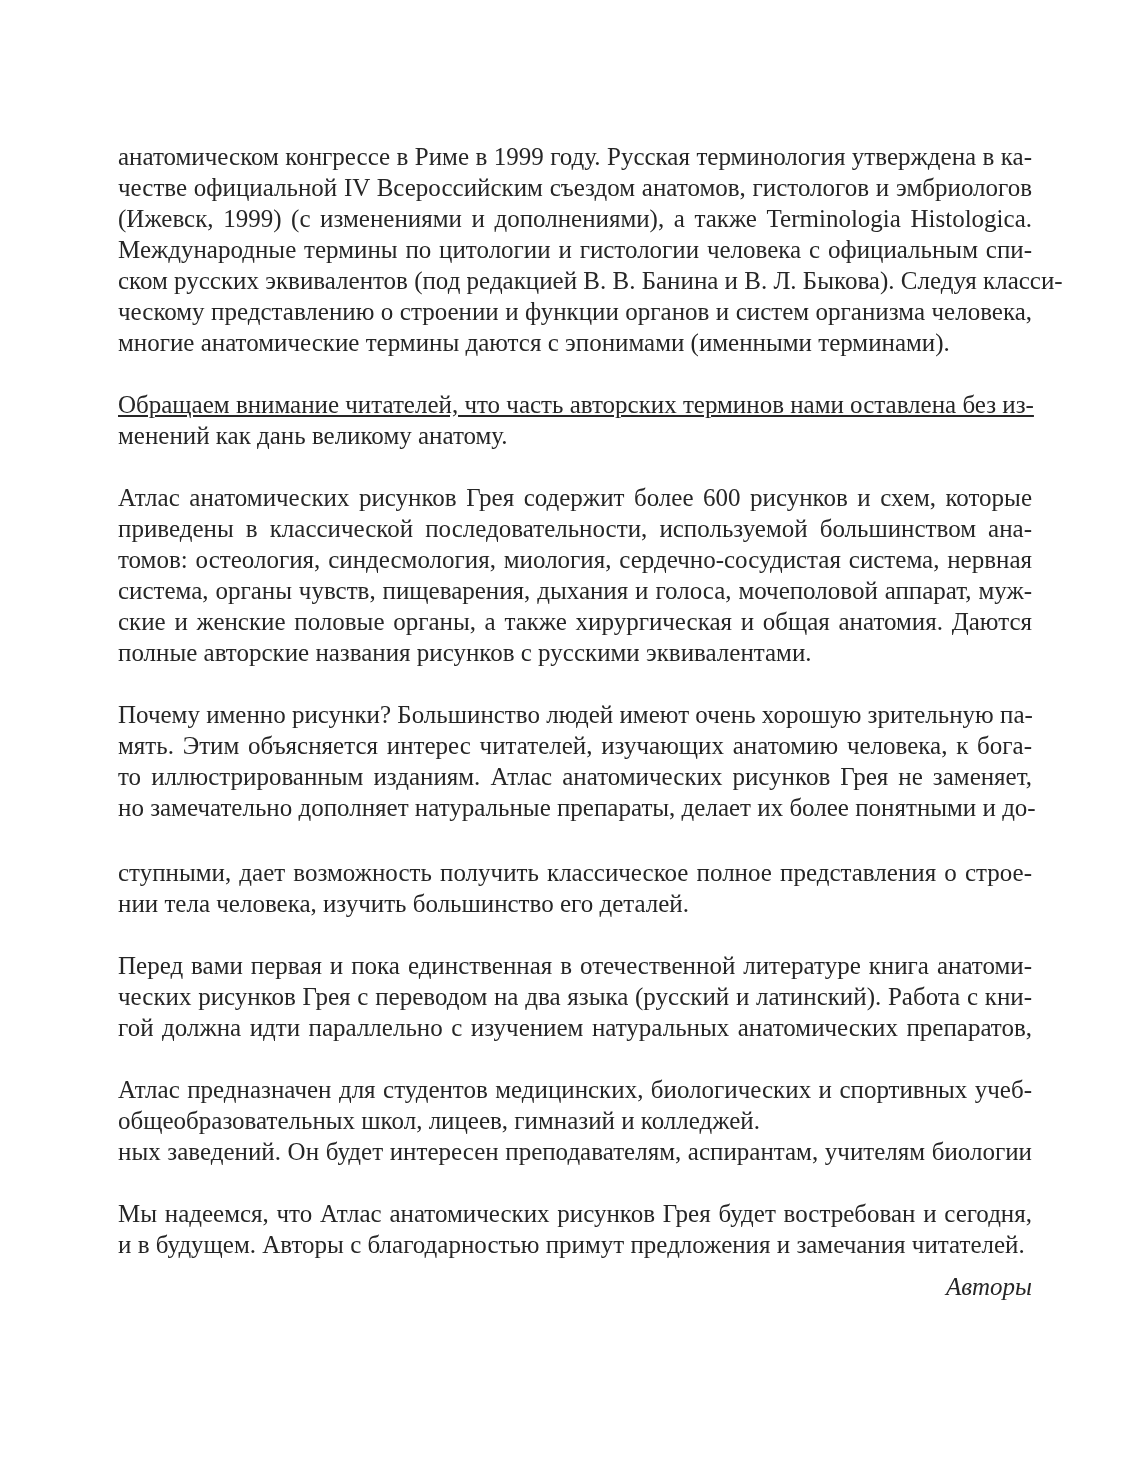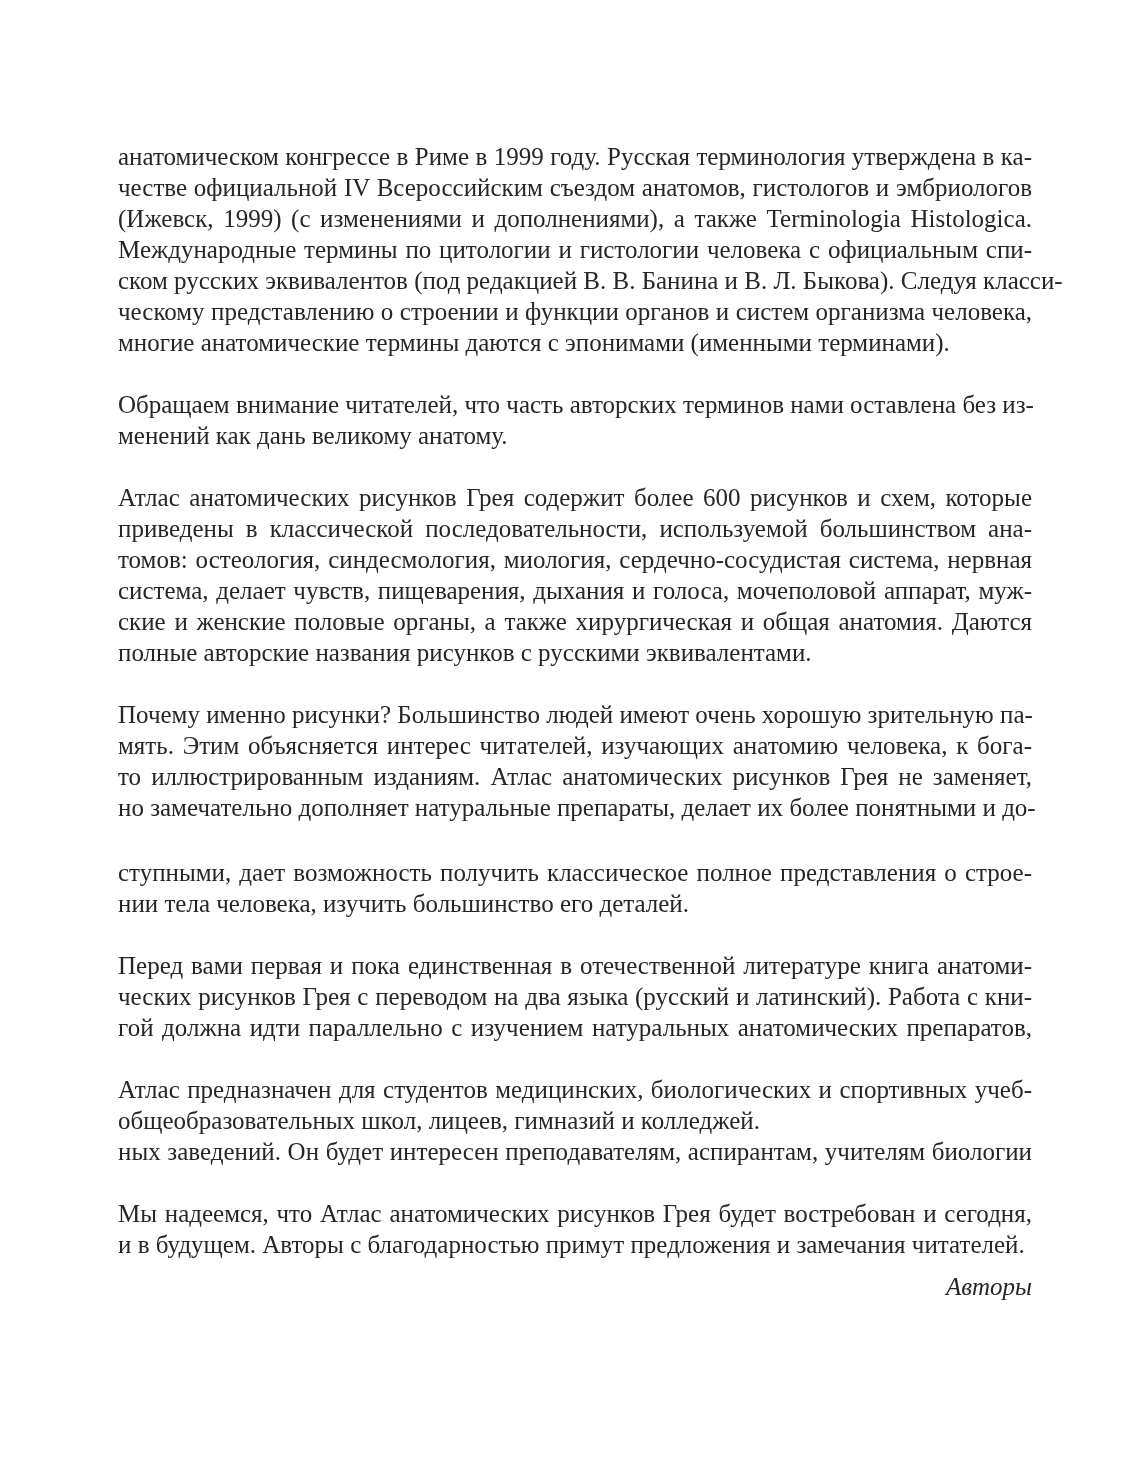--- a/index.html
+++ b/index.html
@@ -52,28 +52,28 @@
       <div class="para">
         <span class="line" style="display: block; width: auto;">анатомическом конгрессе в Риме в 1999 году. Русская терминология утверждена в ка-</span>
         <span class="line" style="display: block; width: auto;">честве официальной IV Всероссийским съездом анатомов, гистологов и эмбриологов</span>
         <span class="line" style="display: block; width: auto;">(Ижевск, 1999) (с изменениями и дополнениями), а также Terminologia Histologica.</span>
         <span class="line" style="display: block; width: auto;">Международные термины по цитологии и гистологии человека с официальным спи-</span>
         <span class="line" style="display: block; width: auto;">ском русских эквивалентов (под редакцией В. В. Банина и В. Л. Быкова). Следуя класси-</span>
         <span class="line" style="display: block; width: auto;">ческому представлению о строении и функции органов и систем организма человека,</span>
         <span class="line last" style="display: block; width: auto;">многие анатомические термины даются с эпонимами (именными терминами).</span>
       </div>
       <div class="para">
-        <span class="line" style="display: block; width: auto;">Обращаем внимание читателей, что часть авторских терминов нами оставлена без из-</span>
+        <span class="line" style="display: block; width: auto; text-decoration: underline;">Обращаем внимание читателей, что часть авторских терминов нами оставлена без из-</span>
         <span class="line last" style="display: block; width: auto;">менений как дань великому анатому.</span>
       </div>
       <div class="para">
         <span class="line" style="display: block; width: auto;">Атлас анатомических рисунков Грея содержит более 600 рисунков и схем, которые</span>
         <span class="line" style="display: block; width: auto;">приведены в классической последовательности, используемой большинством ана-</span>
         <span class="line" style="display: block; width: auto;">томов: остеология, синдесмология, миология, сердечно-сосудистая система, нервная</span>
-        <span class="line" style="display: block; width: auto;">система, делает чувств, пищеварения, дыхания и голоса, мочеполовой аппарат, муж-</span>
+        <span class="line" style="display: block; width: auto;">система, органы чувств, пищеварения, дыхания и голоса, мочеполовой аппарат, муж-</span>
         <span class="line" style="display: block; width: auto;">ские и женские половые органы, а также хирургическая и общая анатомия.  Даются</span>
         <span class="line last" style="display: block; width: auto;">полные авторские названия рисунков с русскими эквивалентами.</span>
       </div>
       <div class="para">
         <span class="line" style="display: block; width: auto;">Почему именно рисунки? Большинство людей имеют очень хорошую зрительную па-</span>
         <span class="line" style="display: block; width: auto;">мять. Этим объясняется интерес читателей, изучающих анатомию человека, к бога-</span>
         <span class="line" style="display: block; width: auto;">то иллюстрированным изданиям. Атлас анатомических рисунков Грея не заменяет,</span>
         <span class="line" style="display: block; width: auto;">но замечательно дополняет натуральные препараты, делает их более понятными и до-</span>
         <span class="line" style="display: block; width: auto; margin-top: 34px;">ступными, дает возможность получить классическое полное представления о строе-</span>
         <span class="line last" style="display: block; width: auto;">нии тела человека, изучить большинство его деталей.</span>

